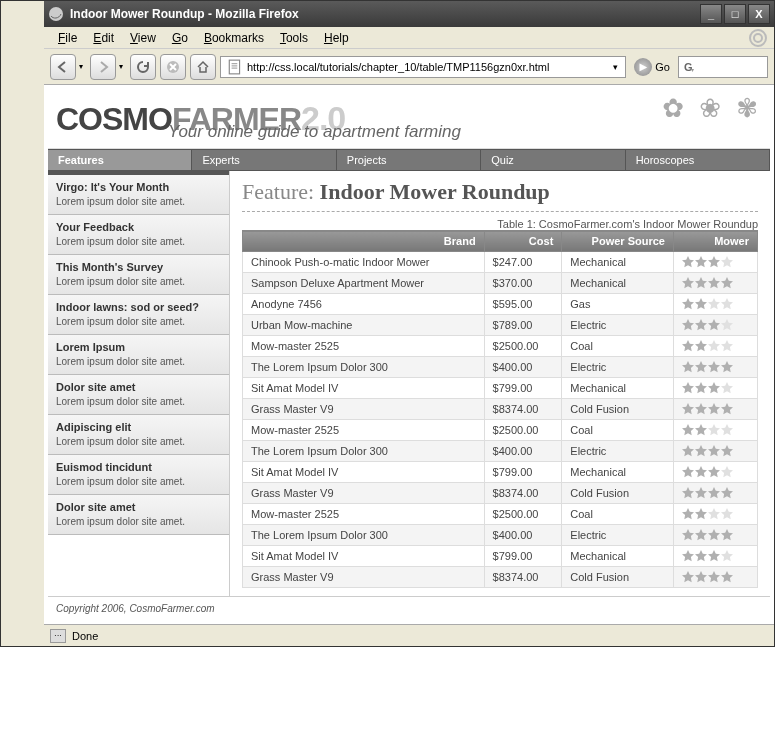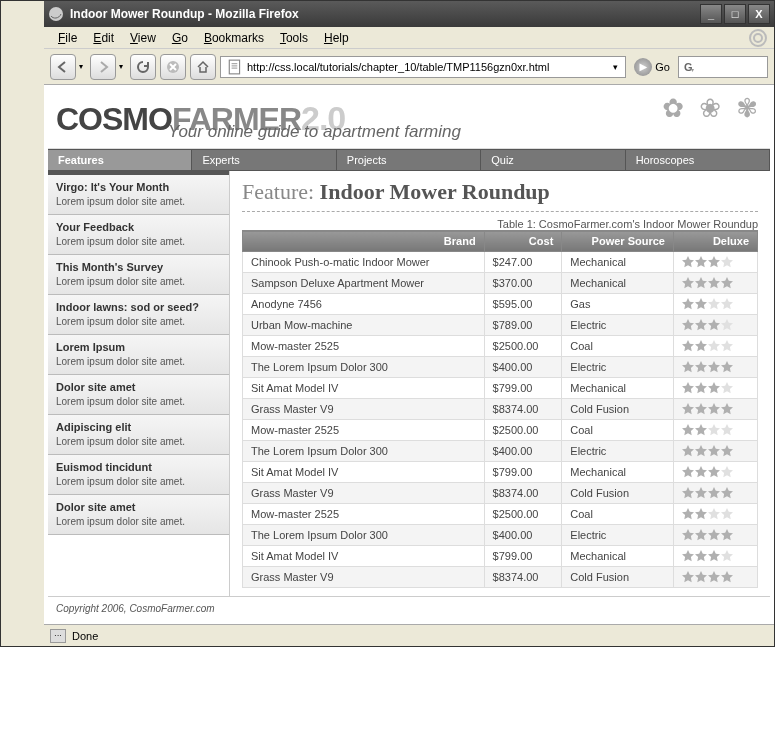--- a/index.html
+++ b/index.html
@@ -232,21 +232,21 @@
         <div class="ftitle">
           <span class="ftag">Feature: </span><span class="fname">Indoor Mower Roundup</span>
         </div>
         <div class="caption">Table 1: CosmoFarmer.com's Indoor Mower Roundup</div>
         <table class="data">
           <thead>
               <tr id="thead-row">
                 <th>Brand</th>
                 <th>Cost</th>
                 <th>Power Source</th>
-                <th>Deluxe</th>
+                <th>Mower</th>
               </tr>
             </thead>
           <tbody id="tbody-host">
               <tr>
                 <td>Chinook Push-o-matic Indoor Mower</td>
                 <td>$247.00</td>
                 <td>Mechanical</td>
                 <td>
                   <div class="stars">
                     <span class="star on"><svg viewBox="0 0 12 12">

